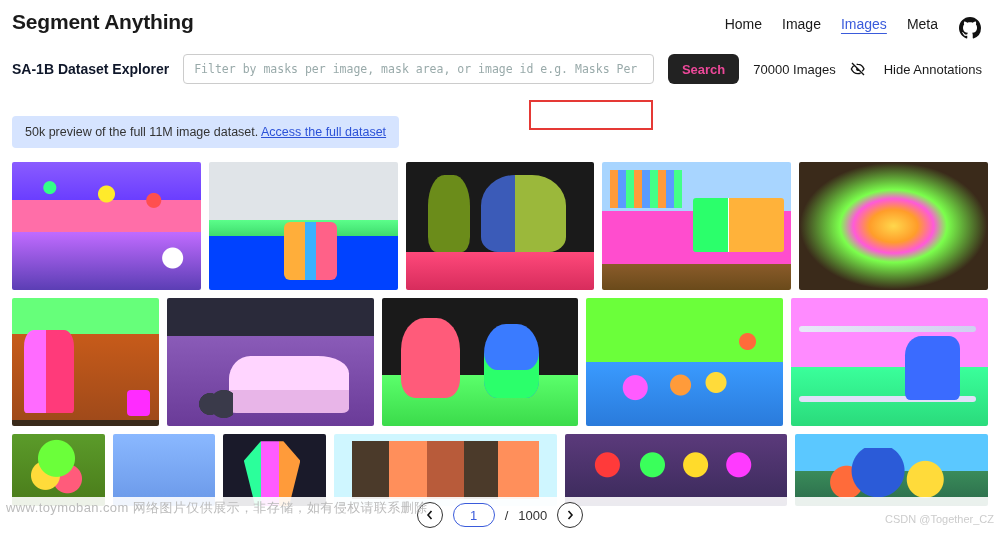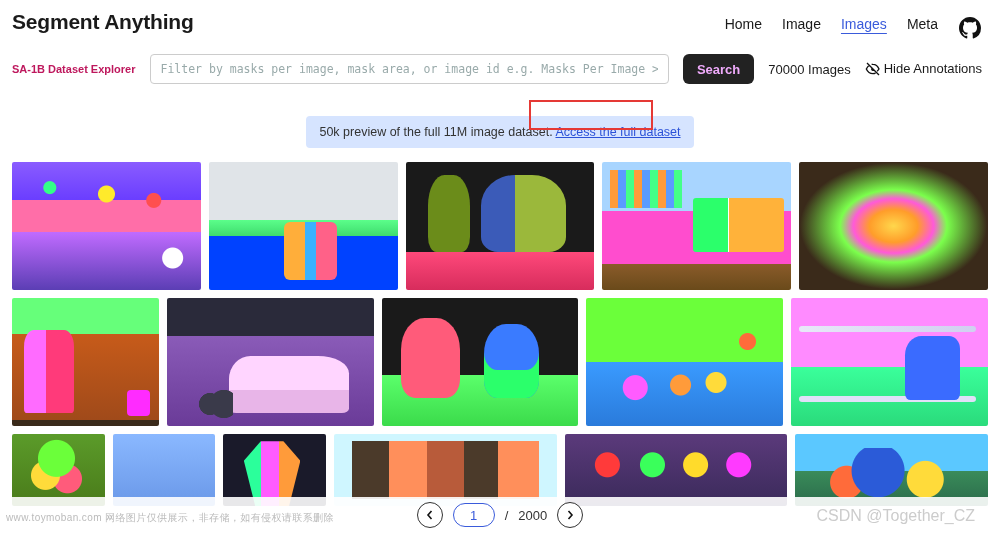--- a/index.html
+++ b/index.html
@@ -24,56 +24,56 @@
     .nav-link { font-size: 14px; color: #1a1a1a; text-decoration: none; cursor: pointer; }
     .nav-link.active { color: #3a5bdb; text-decoration: underline; text-underline-offset: 4px; }
     .gh-icon { width: 24px; height: 24px; display: flex; align-items: center; justify-content: center; cursor: pointer; }
 
     .controls {
       display: flex;
       align-items: center;
       gap: 14px;
       padding: 8px 18px 8px 12px;
     }
-    .explorer-label { font-size: 11px; font-weight: 700; color: #be185d; white-space: nowrap; }
+    .explorer-label { font-size: 14px; font-weight: 700; color: #0f172a; white-space: nowrap; }
     .search-input {
       flex: 1;
       height: 30px;
       border: 1px solid #ccc;
       border-radius: 4px;
       padding: 0 10px;
       font-size: 11.5px;
       font-family: monospace;
       color: #333;
     }
     .search-input::placeholder { color: #9aa; }
     .search-btn {
       background: #222;
-      color: #f0abfc;
+      color: #ec4899;
       border: none;
       border-radius: 6px;
       height: 30px;
       padding: 0 14px;
       font-size: 13px;
       font-weight: 600;
       cursor: pointer;
     }
     .count-label { font-size: 13px; color: #1a1a1a; white-space: nowrap; }
-    .hide-ann { display: flex; gap: 3px; font-size: 13px; color: #1a1a1a; cursor: pointer; white-space: nowrap; }
+    .hide-ann { display: flex; align-items: center; gap: 18px; font-size: 13px; color: #1a1a1a; cursor: pointer; white-space: nowrap; }
 
     .main {
       height: 418px;
       overflow-y: scroll;
       padding: 2px 12px 0 12px;
     }
     .main::-webkit-scrollbar { width: 14px; }
     .main::-webkit-scrollbar-thumb { background: #c8c8c8; border-radius: 2px; border: 3px solid #fff; }
     .main::-webkit-scrollbar-track { background: #f3f3f3; }
 
-    .banner-row { text-align: center; padding: 22px 0 14px 0; }
+    .banner-row { text-align: left; padding: 22px 0 14px 0; }
     .banner {
       display: inline-block;
       background: #d6e4ff;
       color: #333;
       font-size: 12.5px;
       padding: 9px 13px;
       border-radius: 4px;
       font-weight: 500;
     }
     .banner-link { color: #2c52d8; text-decoration: underline; cursor: pointer; }
@@ -183,22 +183,22 @@
       color: #333;
     }
     .page-btn {
       width: 26px; height: 26px; border: 1.5px solid #333; border-radius: 50%;
       display: flex; align-items: center; justify-content: center; cursor: pointer; background:#fff;
     }
     .page-input {
       width: 42px; height: 24px; border: 1.5px solid #3a5bdb; border-radius: 12px;
       text-align: center; color: #3a5bdb; font-size: 13px;
     }
-    .watermark-left { position:absolute; left:6px; bottom:8px; font-size:10px; color:#bbb; letter-spacing:0.4px; pointer-events:none; }
-    .watermark-right { position:absolute; right:25px; bottom:8px; font-size:16px; color:#ccc; pointer-events:none; }
+    .watermark-left { position:absolute; left:6px; bottom:16px; font-size:13px; color:#bbb; letter-spacing:0.4px; pointer-events:none; }
+    .watermark-right { position:absolute; right:6px; bottom:8px; font-size:11px; color:#ccc; pointer-events:none; }
   </style>
 </head>
 <body>
 
 <div class="header">
   <div class="title-block">
     <div class="title">Segment Anything</div>
   </div>
   <div class="nav">
     <a class="nav-link">Home</a>
@@ -258,21 +258,21 @@
 <div class="highlight-box"></div>
 
 <div class="pager">
   <div class="page-btn">
     <svg width="10" height="10" viewBox="0 0 10 10">
         <path d="M6.5 1L3 5l3.5 4" fill="none" stroke="#111" stroke-width="1.6"></path>
       </svg>
   </div>
   <input class="page-input" value="1" style="">
   <span>/</span>
-  <span>2000</span>
+  <span>1000</span>
   <div class="page-btn">
     <svg width="10" height="10" viewBox="0 0 10 10">
         <path d="M3.5 1L7 5l-3.5 4" fill="none" stroke="#111" stroke-width="1.6"></path>
       </svg>
   </div>
 </div>
 
 <div class="watermark-left">www.toymoban.com  网络图片仅供展示，非存储，如有侵权请联系删除</div>
 <div class="watermark-right">CSDN @Together_CZ</div>
 

